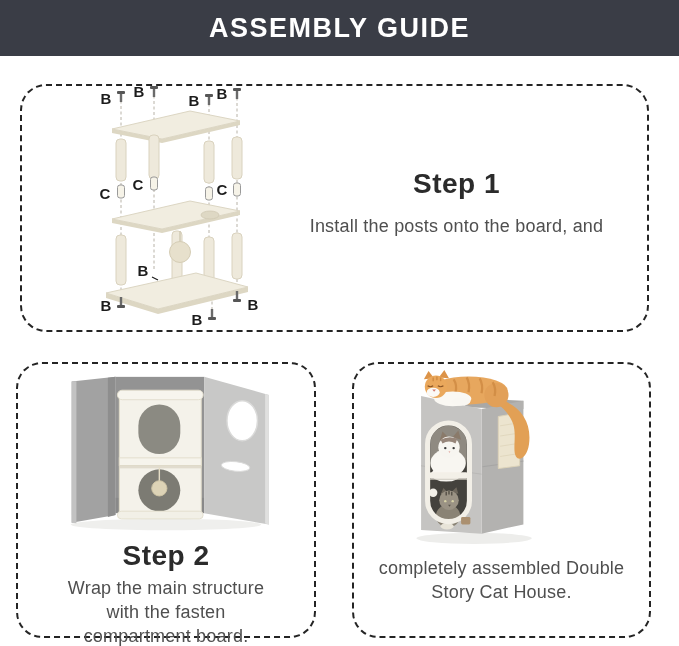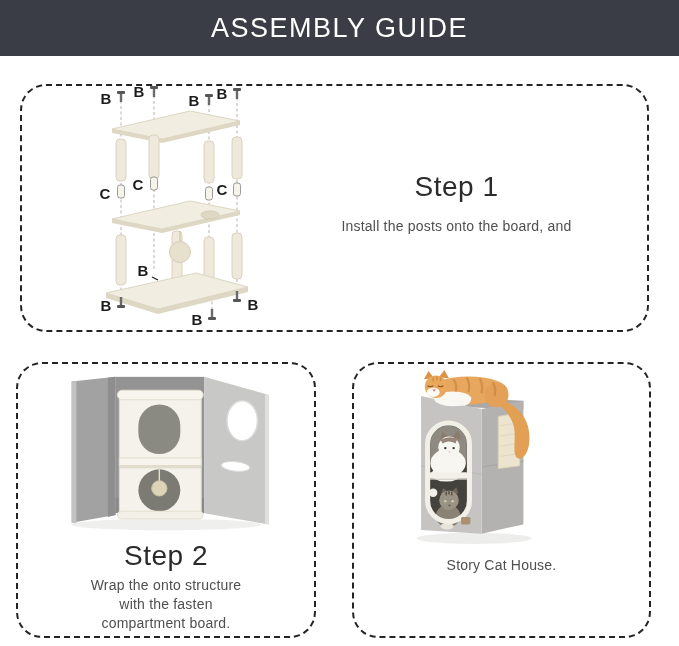--- a/index.html
+++ b/index.html
@@ -5,44 +5,44 @@
 <style>
   * { margin:0; padding:0; box-sizing:border-box; }
   body { background:#ffffff; font-family:"Liberation Sans","DejaVu Sans",sans-serif; }
   .page { position:relative; width:679px; height:646px; background:#ffffff; overflow:hidden; }
 
   .header-bar {
     position:absolute; left:0; top:0; width:679px; height:56px;
     background:#3a3d46; display:flex; align-items:center; justify-content:center;
   }
   .header-bar h1 {
-    color:#ffffff; font-size:27px; font-weight:400; letter-spacing:1.5px;
+    color:#ffffff; font-size:27px; font-weight:700; letter-spacing:1.5px;
   }
 
   .panel {
     position:absolute; border:2px dashed #242424; border-radius:26px;
     background:#ffffff;
   }
   .panel-step1 { left:20px; top:84px; width:629px; height:248px;
     display:flex; flex-direction:row; align-items:center; }
   .panel-step2 { left:16px; top:362px; width:300px; height:276px; }
   .panel-step3 { left:352px; top:362px; width:299px; height:276px; }
   .panel-step2, .panel-step3 {
     display:flex; flex-direction:column; align-items:center;
   }
 
   .fig1-wrap { margin-left:72px; flex:0 0 auto; }
   .step1-text { flex:1 1 auto; text-align:center; padding-bottom:10px; }
 
   .step-title {
-    font-size:28px; font-weight:400; color:#2b2b2b; letter-spacing:0.5px;
+    font-size:28px; font-weight:700; color:#2b2b2b; letter-spacing:0.5px;
   }
   .step1-text .step-title { margin-bottom:14px; }
   .step-body {
-    font-size:14px; color:#4f4f4f; letter-spacing:0.2px; line-height:1.34;
+    font-size:18px; color:#4f4f4f; letter-spacing:0.2px; line-height:1.34;
     text-align:center;
   }
   .step-body span { display:block; }
 
   .fig2-wrap { margin-top:10px; height:162px; }
   .fig3-wrap { margin-top:6px; height:186px; }
   .panel-step2 .step-title, .panel-step3 .step-title { margin:4px 0 4px 0; }
 
   svg text.part-label {
     font-family:"Liberation Sans","DejaVu Sans",sans-serif;
@@ -201,21 +201,21 @@
           <rect x="86" y="96" width="86" height="3" fill="#d8d3c2" opacity="0.7"></rect>
           <rect x="106" y="100" width="44" height="44" rx="22" fill="#7c7b73"></rect>
           <line x1="128" y1="98" x2="128" y2="113" stroke="#e5ddc6" stroke-width="1.5"></line>
           <circle cx="128" cy="120" r="8" fill="#ddd3b6" stroke="#cfc4a4" stroke-width="1"></circle>
           <rect x="84" y="144" width="90" height="8" rx="4" fill="#f2f0e7" stroke="#e3decd" stroke-width="1"></rect>
         </g>
       </svg>
     </div>
     <h2 class="step-title">Step 2</h2>
     <p class="step-body">
-      <span>Wrap the onto structure</span>
+      <span>Wrap the main structure</span>
       <span>with the fasten</span>
       <span>compartment board.</span>
     </p>
   </section>
 
   <section class="panel panel-step3">
     <div class="fig3-wrap">
       <svg width="186" height="186" viewBox="0 0 200 200">
         <ellipse cx="70" cy="181" rx="62" ry="6" fill="#ededeb"></ellipse>
 
@@ -301,17 +301,18 @@
           <ellipse cx="26" cy="24" rx="7" ry="5" fill="#fbf9f5"></ellipse>
           <g stroke="#8a5526" stroke-width="1.3" fill="none">
             <path d="M20,17 Q23,19 26,17"></path>
             <path d="M31,17 Q34,19 37,17"></path>
           </g>
           <path d="M25,21 L29,21 L27,23.5 Z" fill="#d4766b"></path>
         </g>
       </svg>
     </div>
     <p class="step-body">
+      <span>completely assembled Double</span>
       <span>Story Cat House.</span>
     </p>
   </section>
 
 </div>
 
 </body></html>

